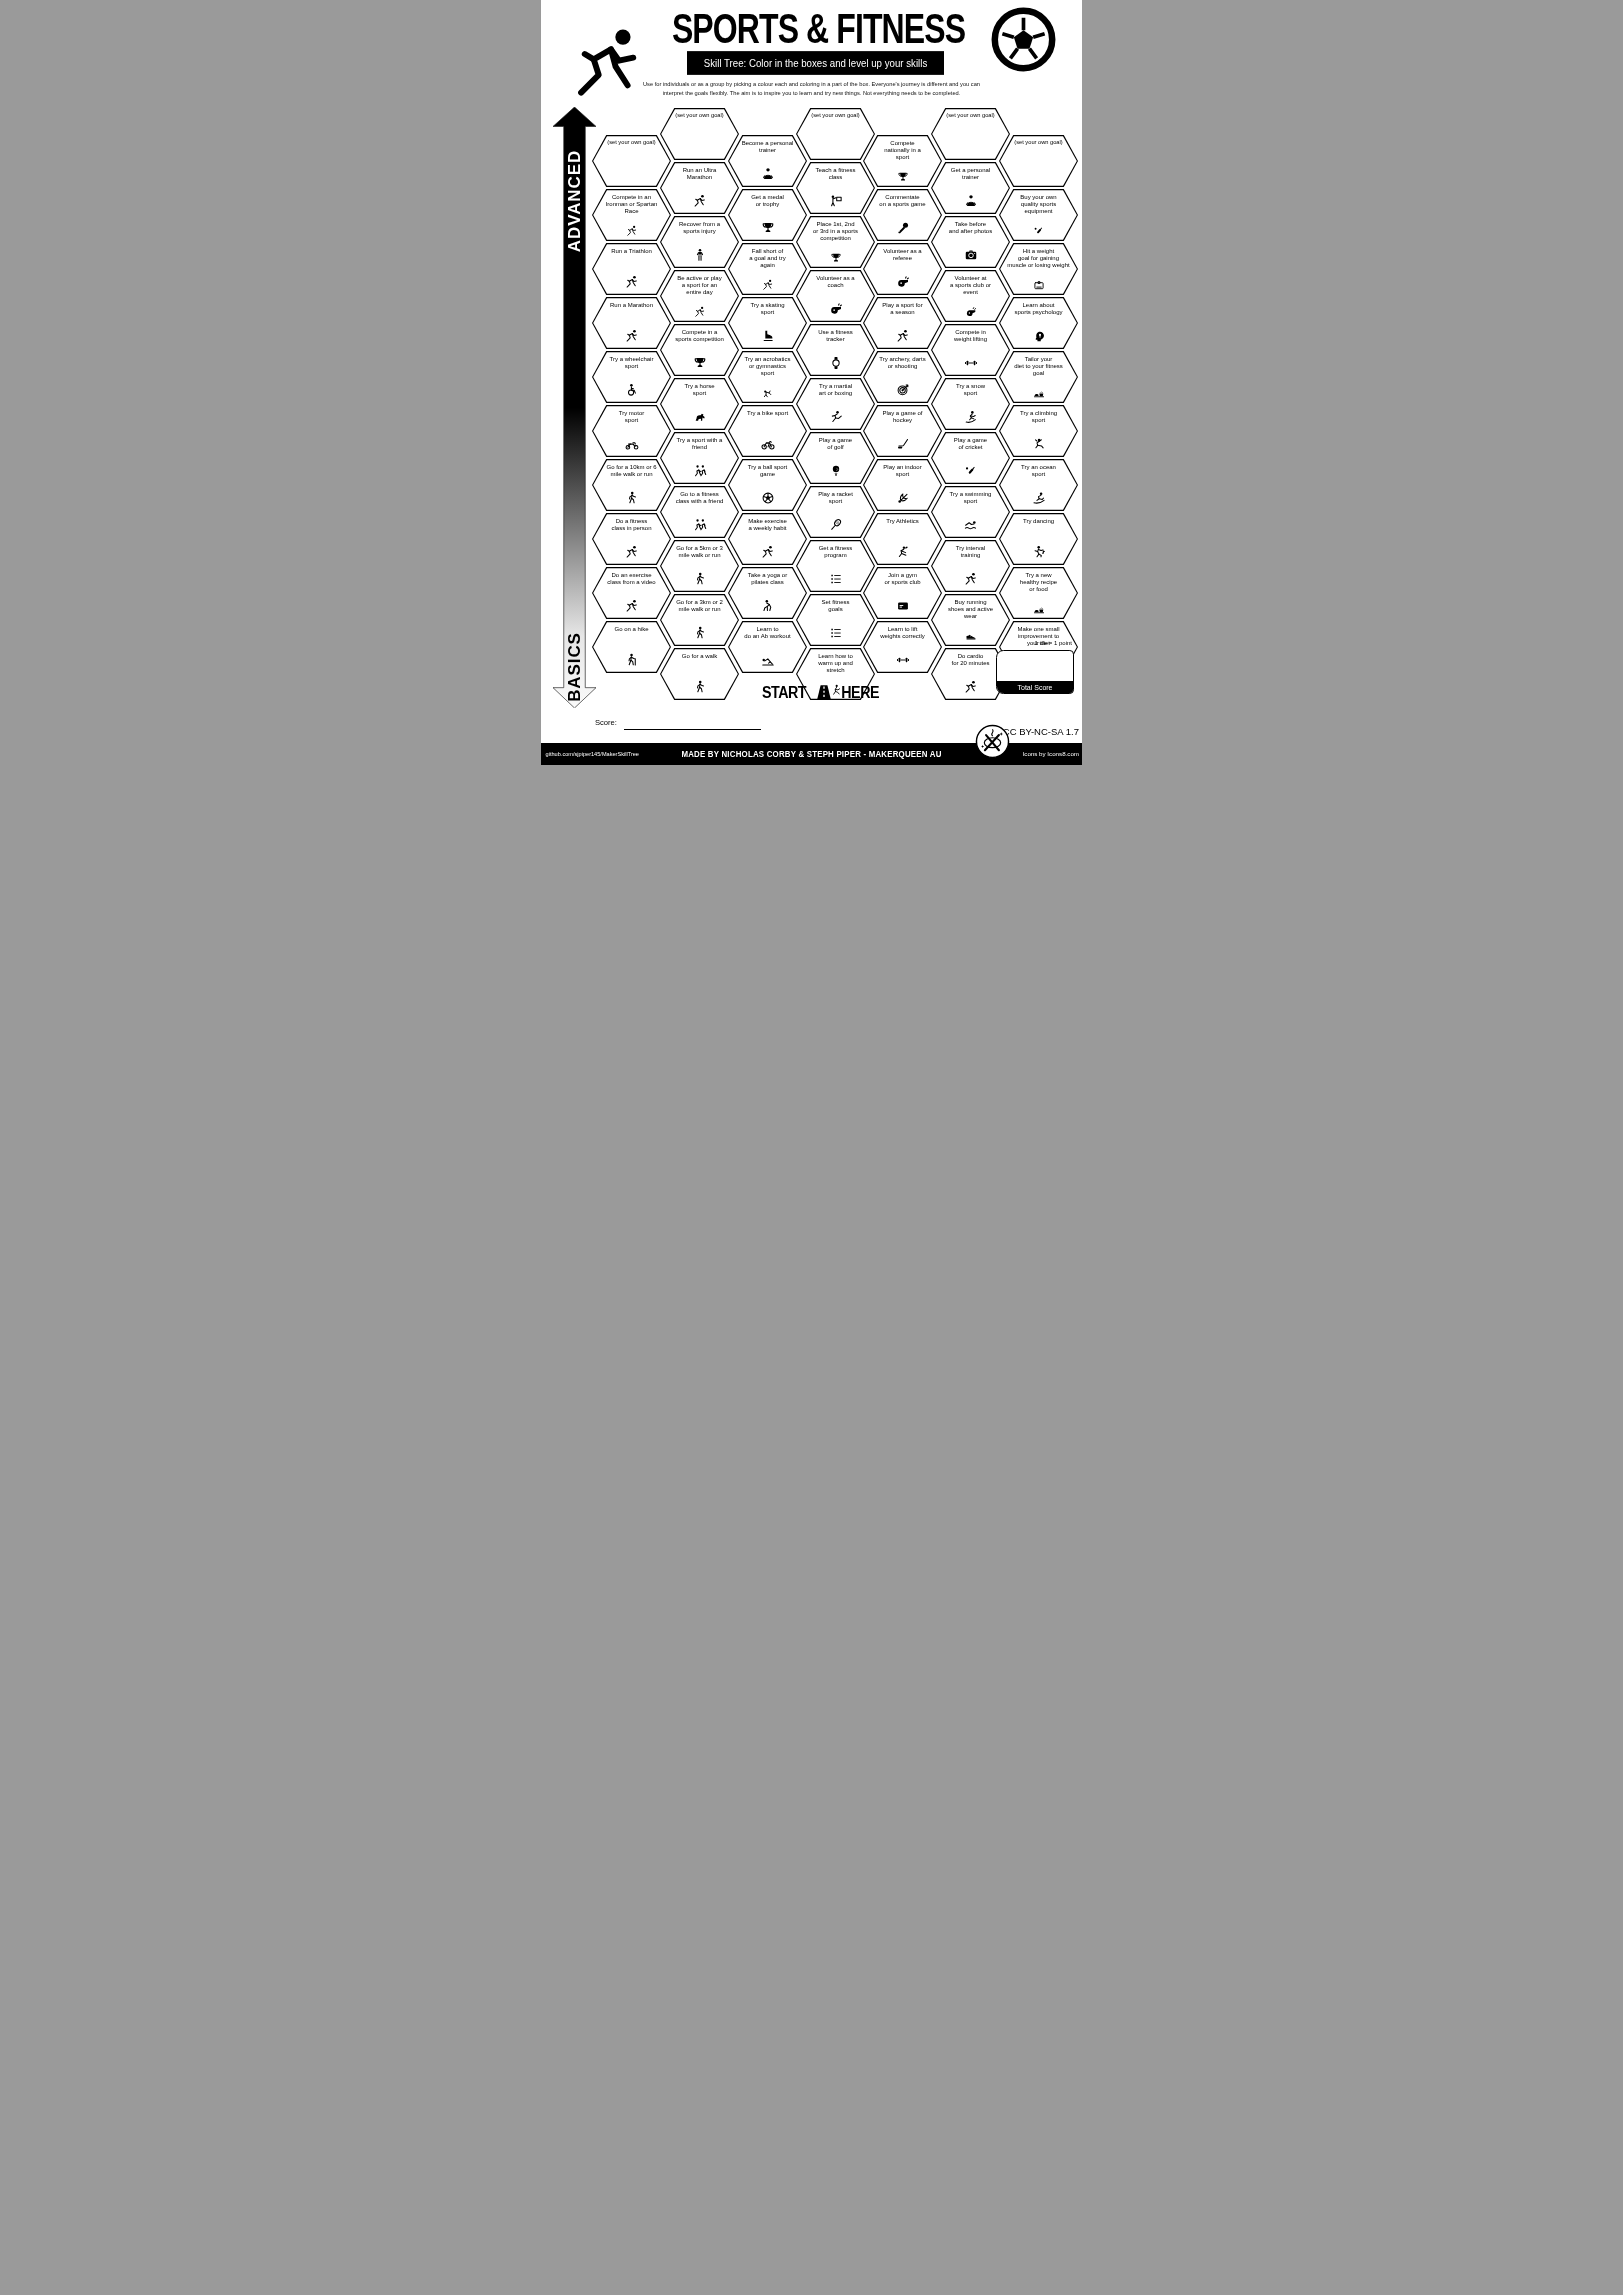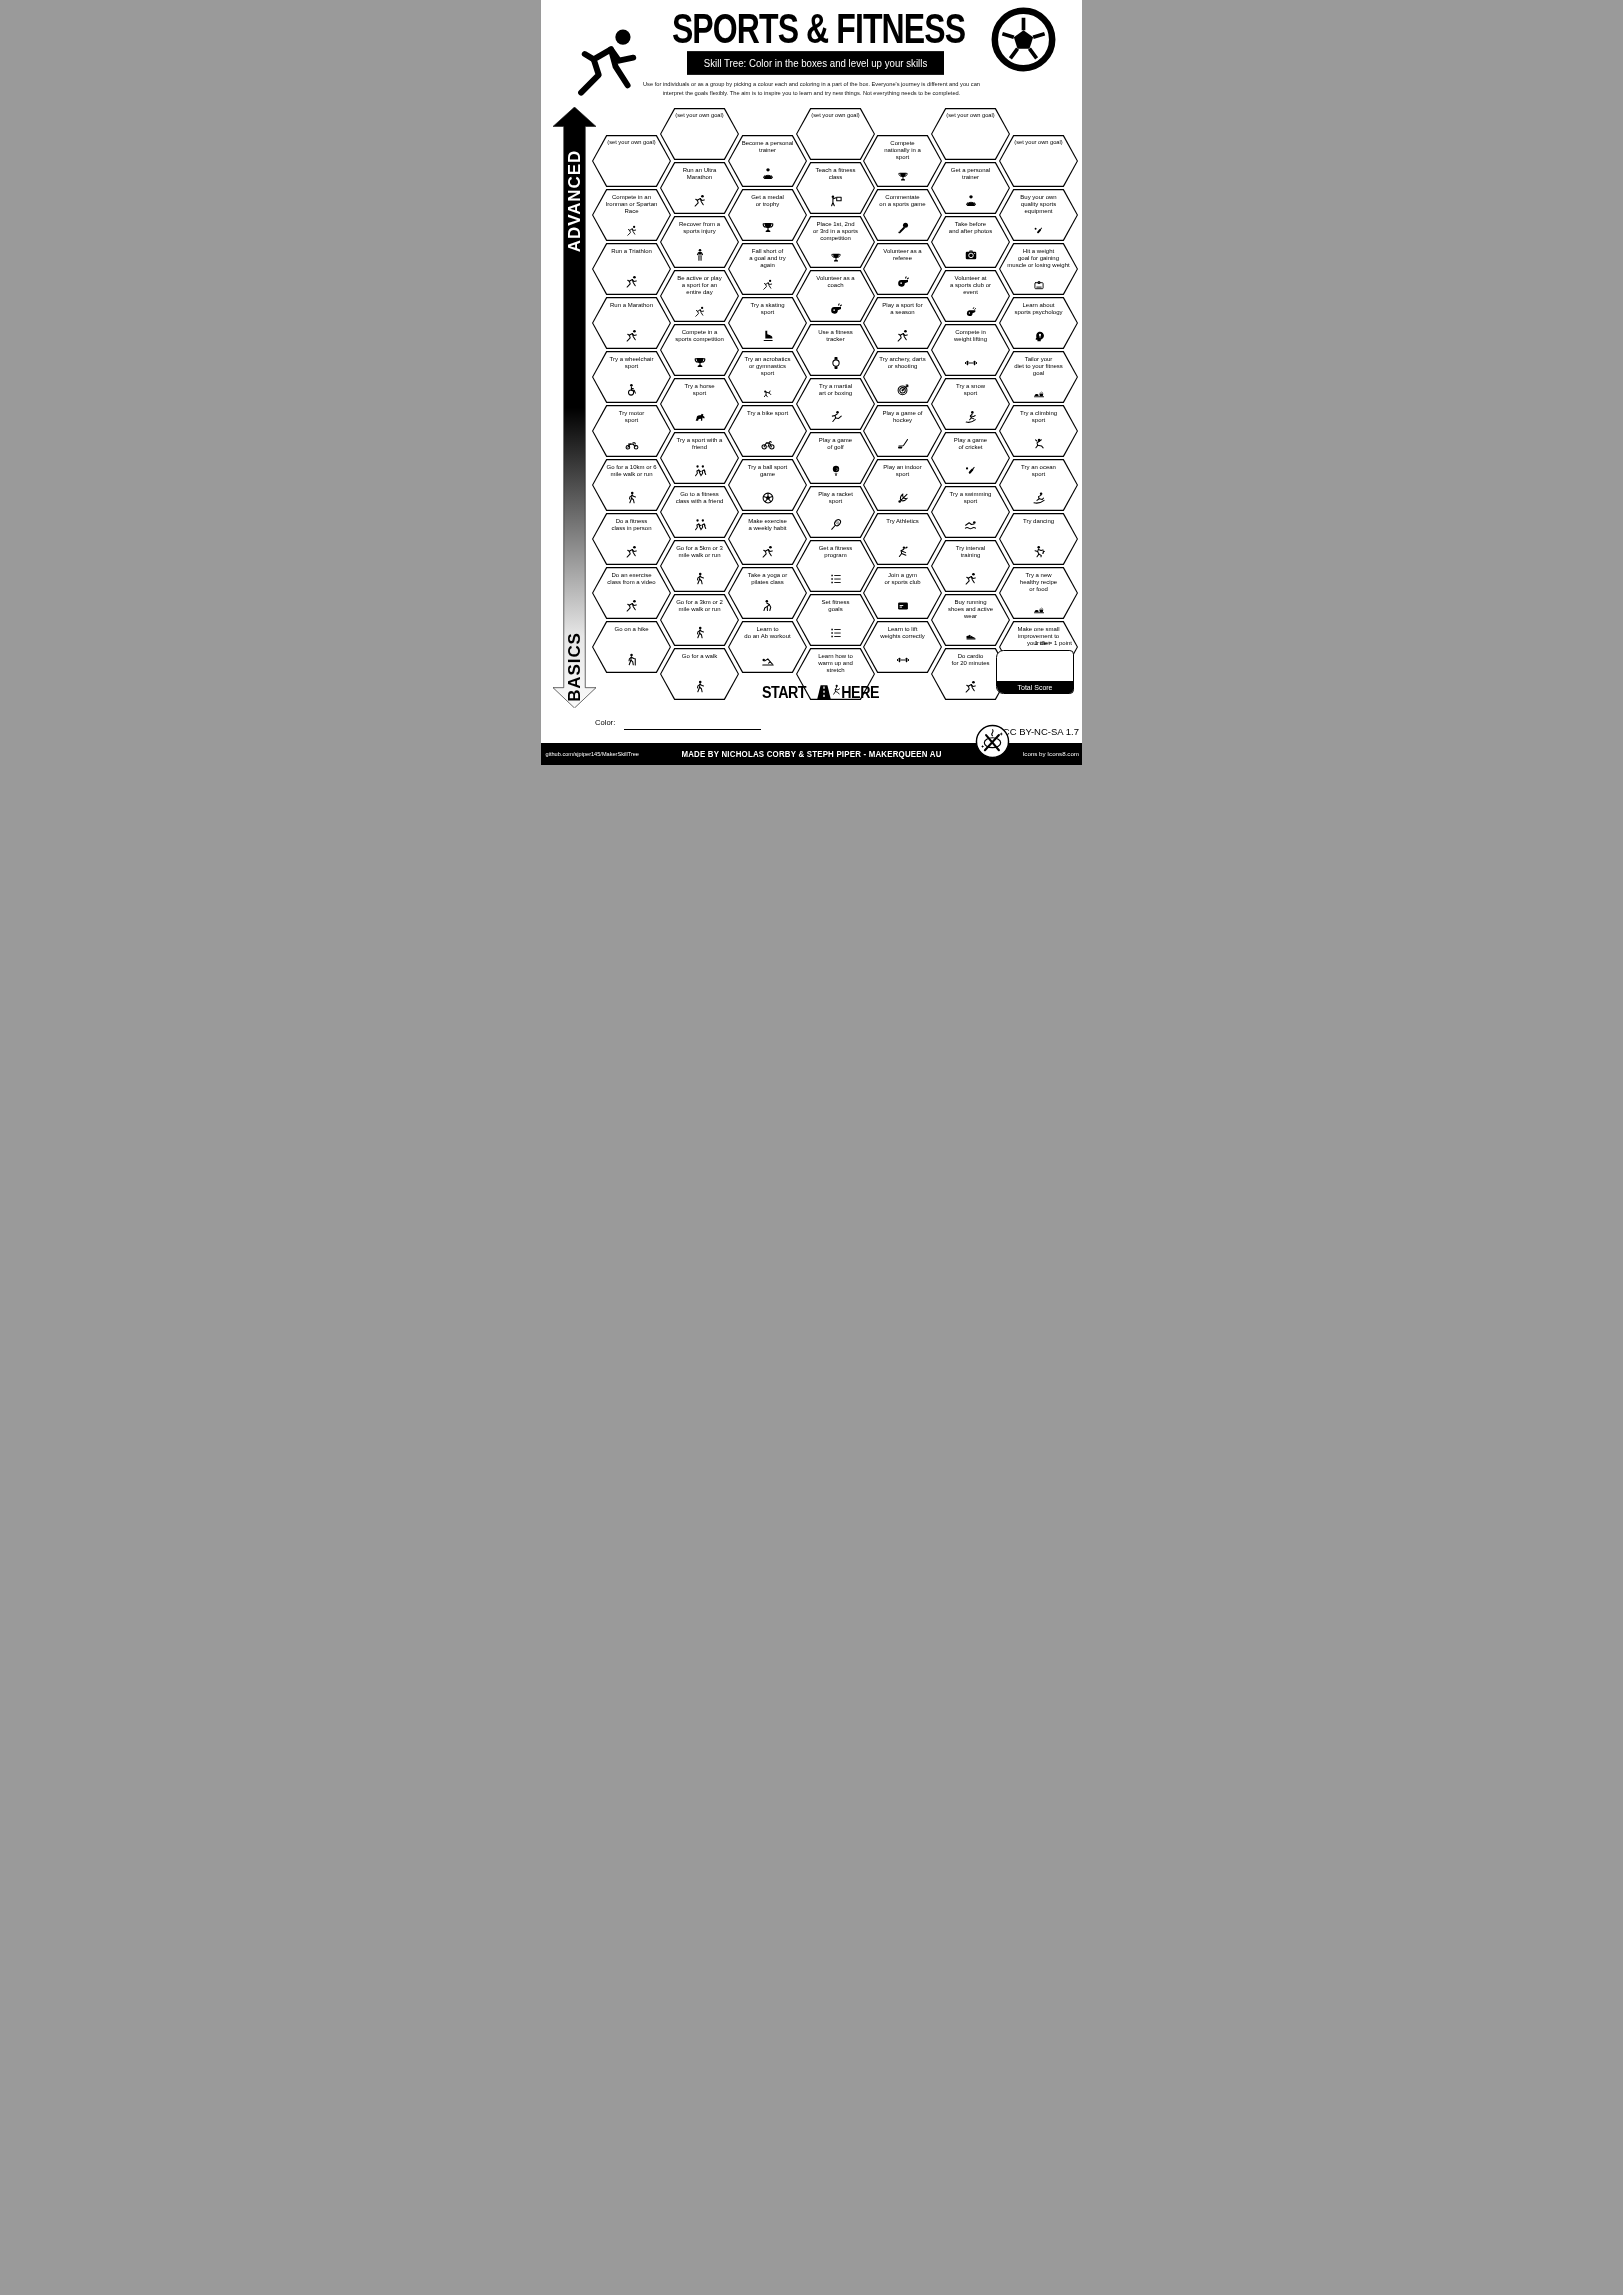--- a/index.html
+++ b/index.html
@@ -1090,21 +1090,21 @@
     </div>
 
   <div class="start-group">
     <span class="start-word">START</span>
     <svg class="road-svg" viewBox="0 0 56 40" width="26" height="18.5">
         <use href="#i-road"></use>
       </svg>
     <span class="start-word">HERE</span>
   </div>
 
-  <div class="name-row">Color:</div>
+  <div class="name-row">Score:</div>
   <div class="name-line"></div>
 
   <div class="tile-note">1 tile = 1 point</div>
   <div class="score-box">
     <div class="score-bar">Total Score</div>
   </div>
 
   <svg class="maker-logo" viewBox="0 0 76 76" width="35" height="35">
       <use href="#i-maker-tools-logo"></use>
     </svg>

